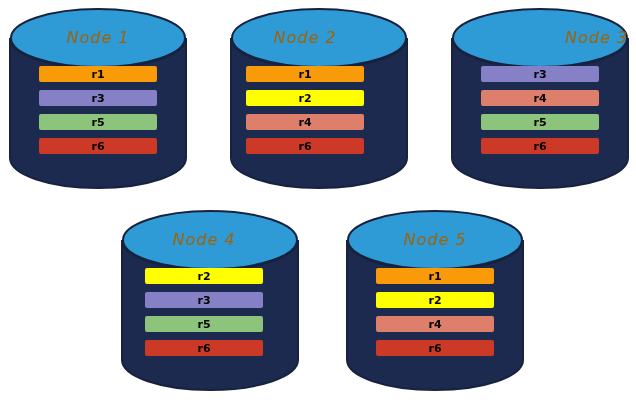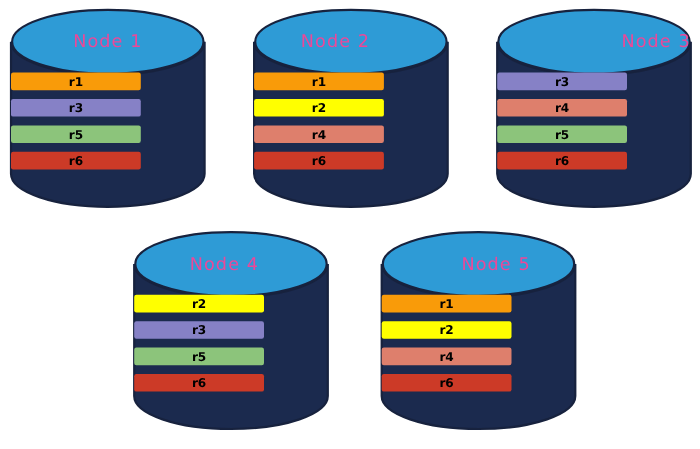--- a/index.html
+++ b/index.html
@@ -27,35 +27,36 @@
     position: absolute;
     left: 0;
     top: 0;
     overflow: visible;
   }
   .node-label {
     position: absolute;
     left: 0;
     width: 100%;
     text-align: center;
-    color: #ec4899;
+    color: #a16207;
     font-size: 16px;
     font-weight: 400;
     letter-spacing: 1px;
     font-family: "DejaVu Sans", sans-serif;
     pointer-events: none;
     white-space: nowrap;
+    font-style: italic;
   }
   .replicas {
     position: absolute;
     left: 0;
     width: 100%;
     display: flex;
     flex-direction: column;
-    align-items: flex-start;
+    align-items: center;
     gap: 8px;
   }
   .replica {
     height: 16px;
     border-radius: 2px;
     display: flex;
     align-items: center;
     justify-content: center;
     color: #000000;
     font-size: 11px;
@@ -118,21 +119,21 @@
         <div class="replica" style="background: rgb(134, 129, 198); width: 118px;">r3</div>
         <div class="replica" style="background: rgb(140, 196, 123); width: 118px;">r5</div>
         <div class="replica" style="background: rgb(204, 58, 39); width: 118px;">r6</div>
       </div>
     </div>
     <div class="node" style="left: 347px; top: 210px; width: 176px; height: 180px;">
       <svg class="cyl-svg" width="176" height="180" viewBox="0 0 176 180">
         <path d="M 0,30 L 0,150 A 88,30 0 0 0 176,150 L 176,30 A 88,30 0 0 1 0,30 Z" fill="#1B2A4E" stroke="#17223E" stroke-width="2"></path>
         <ellipse cx="88" cy="30" rx="87" ry="29" fill="#2E9BD6" stroke="#17223E" stroke-width="2"></ellipse>
       </svg>
-      <div class="node-label" style="top: 20px; padding-left: 16px;">Node 5</div>
+      <div class="node-label" style="top: 20px;">Node 5</div>
       <div class="replicas" style="top: 58px;">
         <div class="replica" style="background: rgb(249, 155, 9); width: 118px;">r1</div>
         <div class="replica" style="background: rgb(255, 255, 0); width: 118px;">r2</div>
         <div class="replica" style="background: rgb(222, 127, 108); width: 118px;">r4</div>
         <div class="replica" style="background: rgb(204, 58, 39); width: 118px;">r6</div>
       </div>
     </div>
   </div>
 
 </body></html>

